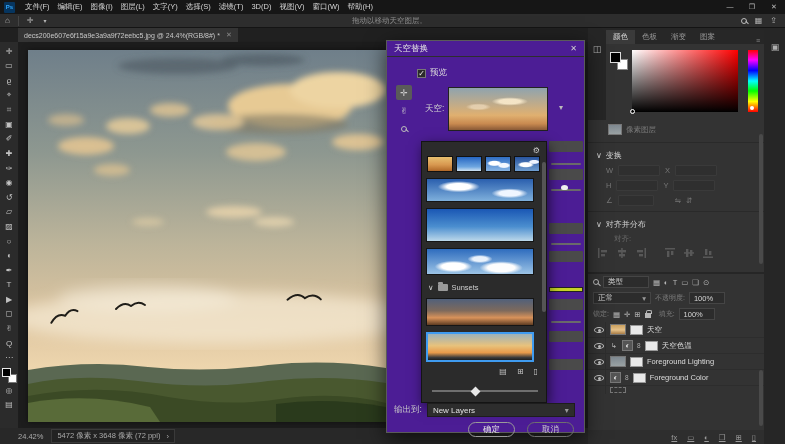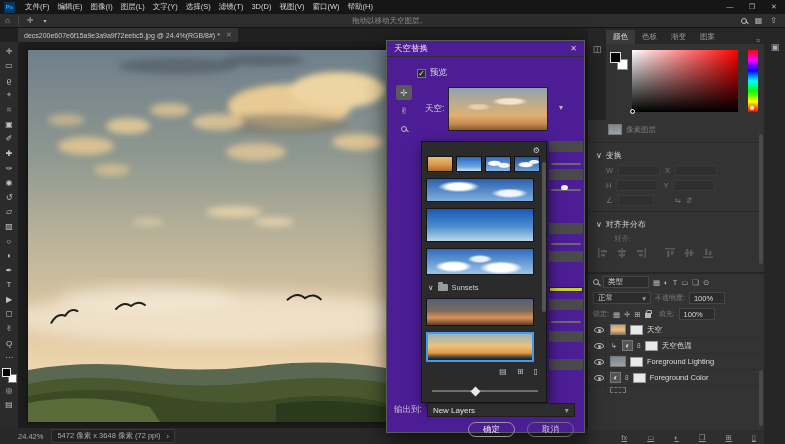--- a/index.html
+++ b/index.html
@@ -139,21 +139,21 @@
   .eye-col { width:14px; display:flex; justify-content:center; border-right:1px solid #2d2d2d; align-self:stretch; align-items:center; flex:none; }
   .clip { color:#bbb; font-size:7px; width:8px; text-align:center; flex:none; }
   .adj-thumb { width:11px; height:11px; background:#555; border:1px solid #777; color:#eee; font-size:7px; line-height:10px; text-align:center; flex:none; }
   .link8 { color:#aaa; font-size:6.5px; flex:none; }
   .mask { width:13px; height:10px; background:#e9e9e9; border:1px solid #999; flex:none; }
   .img-thumb { width:16px; height:11px; border:1px solid #777; flex:none; }
   .t-sky { background:linear-gradient(180deg,#caa05e,#e6c28a 55%,#a87c46); }
   .t-gray { background:linear-gradient(180deg,#7e8890,#9aa2a4); }
   .lock { width:6px; height:5px; background:#b8b8b8; position:relative; margin-top:3px; flex:none; }
   .lock::before { content:""; position:absolute; top:-3px; left:1px; width:4px; height:3px; border:1px solid #b8b8b8; border-bottom:none; border-radius:2px 2px 0 0; }
-  #layers-bottom { position:absolute; left:0; bottom:0; width:100%; height:14px; background:#2e2e2e; display:flex; align-items:center; justify-content:flex-end; gap:20px; padding-right:8px; color:#9a9a9a; font-size:7.5px;text-decoration:underline; }
+  #layers-bottom { position:absolute; left:0; bottom:0; width:100%; height:14px; background:#2e2e2e; display:flex; align-items:center; justify-content:flex-end; gap:10px; padding-right:8px; color:#9a9a9a; font-size:7.5px;text-decoration:underline; }
 </style>
 </head>
 <body>
 
 <div id="menubar" class="abs">
   <div id="ps-logo">Ps</div>
   <span class="menu-item">文件(F)</span>
   <span class="menu-item">编辑(E)</span>
   <span class="menu-item">图像(I)</span>
   <span class="menu-item">图层(L)</span>

